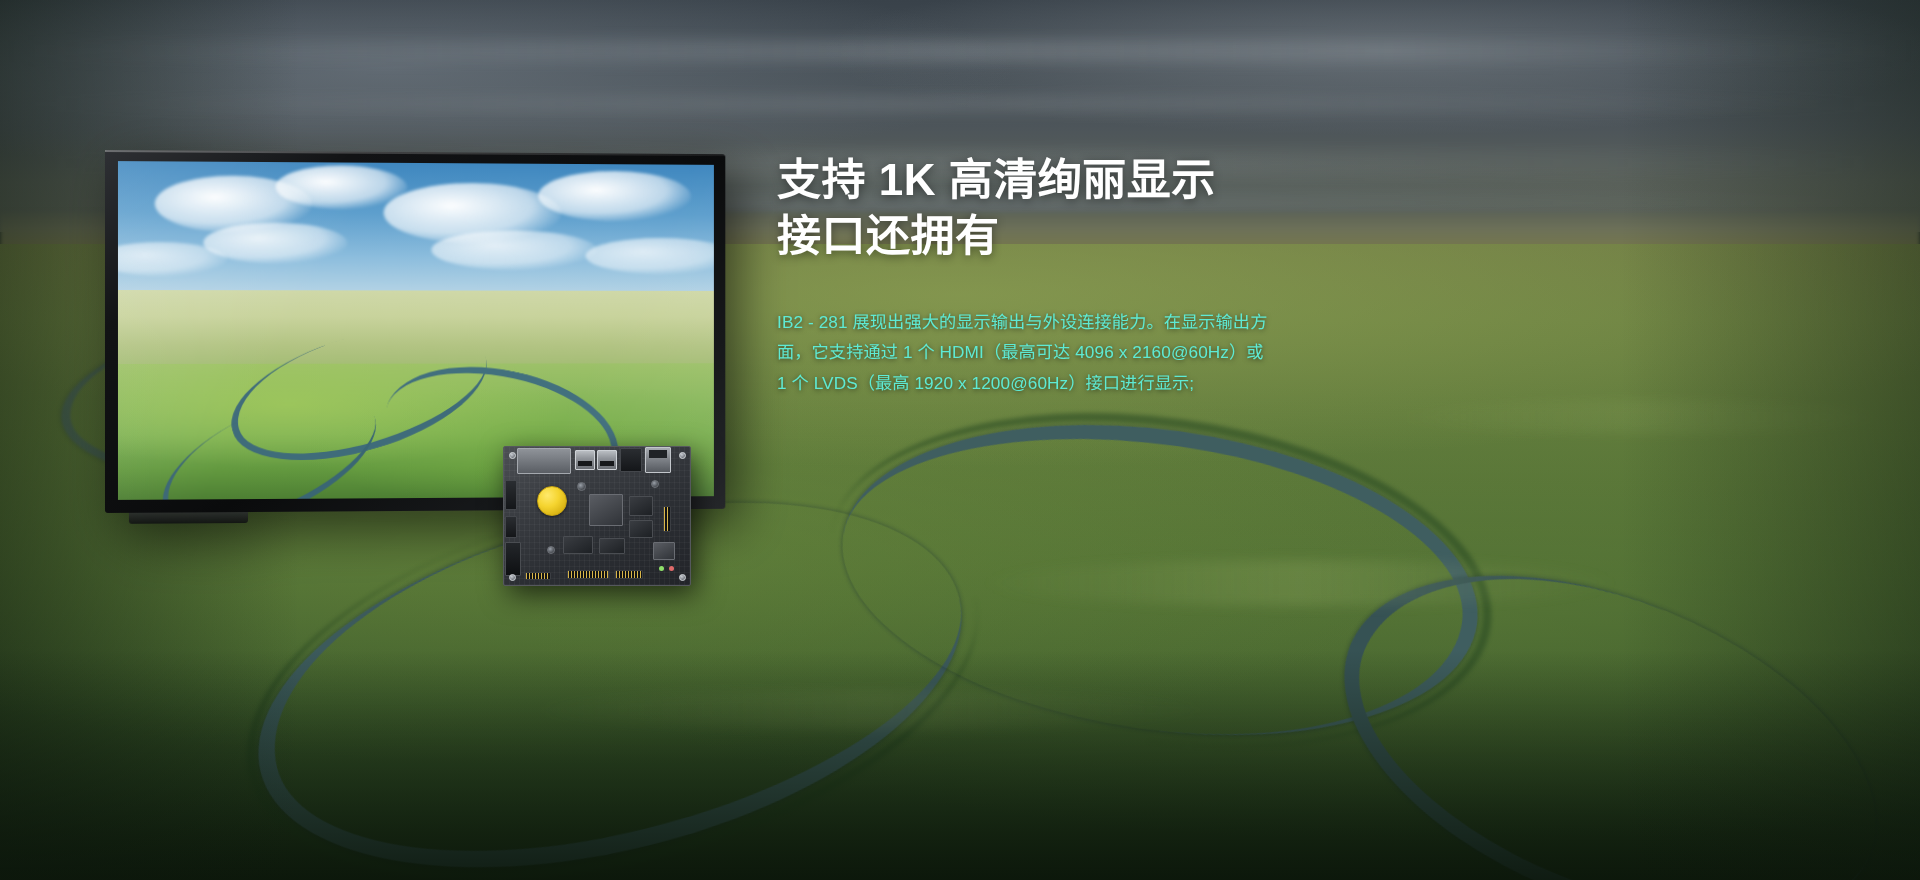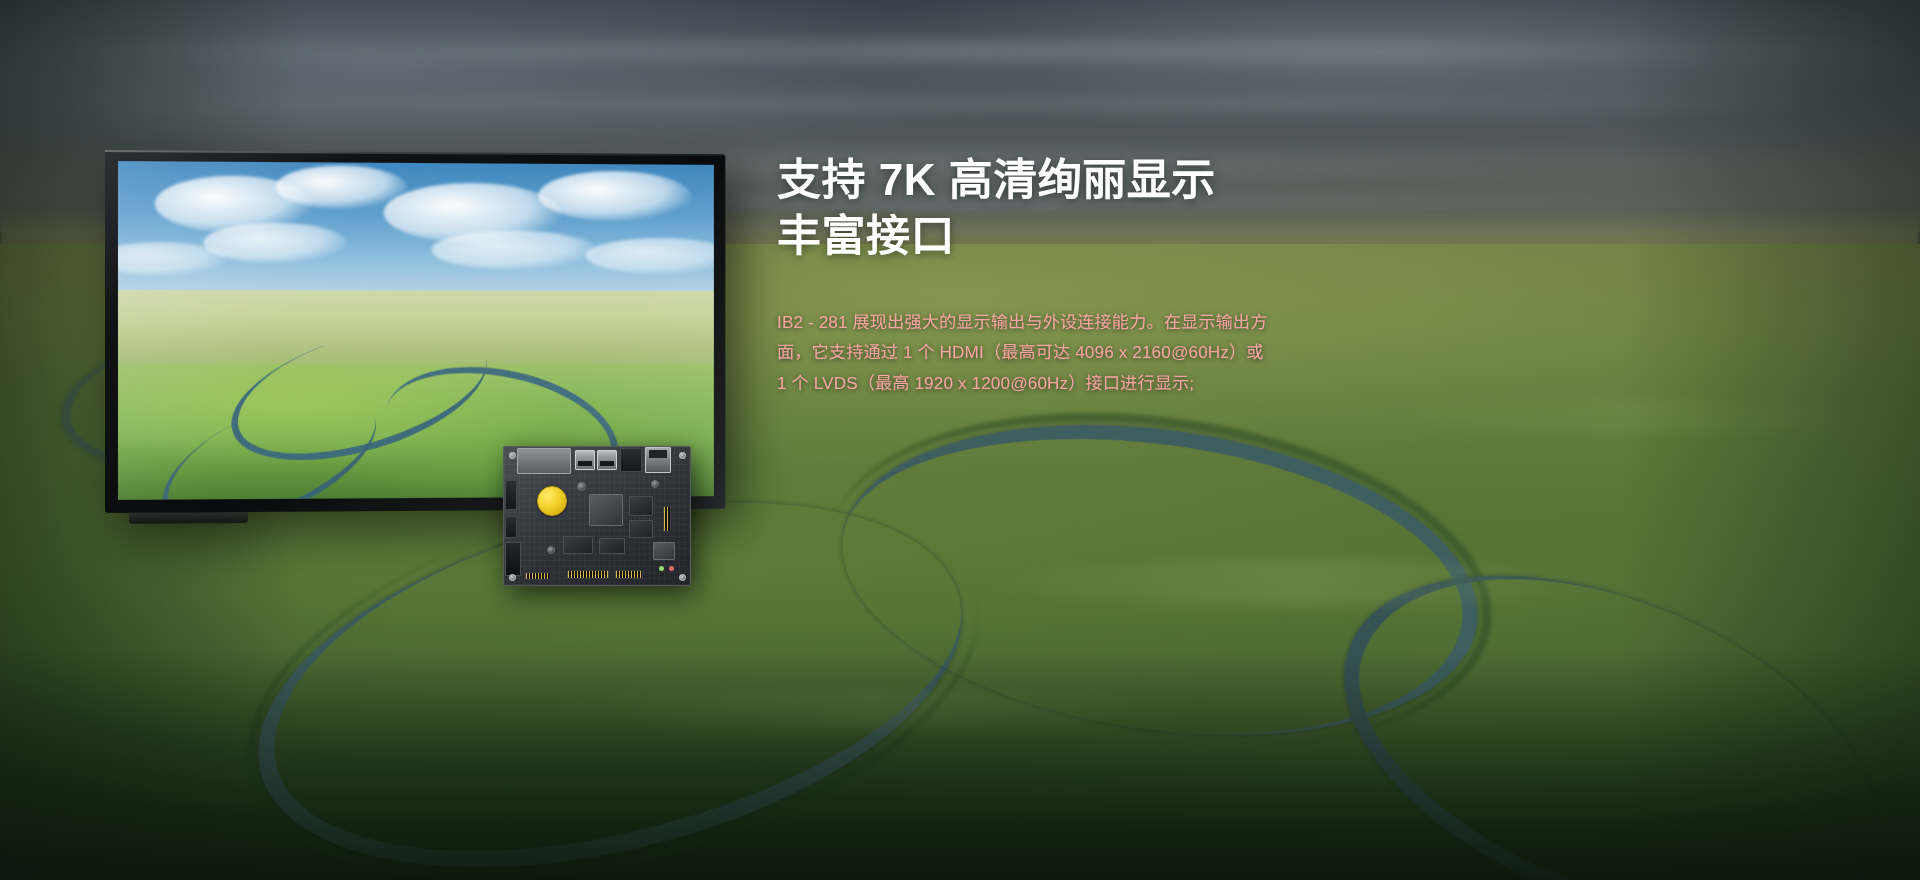--- a/index.html
+++ b/index.html
@@ -256,21 +256,21 @@
     color:#ffffff;
     font-size:44px;
     font-weight:bold;
     line-height:1.28;
     letter-spacing:.5px;
     text-shadow:0 2px 10px rgba(0,0,0,.45);
   }
   .headline .ln { display:block; }
   .body-wrap { margin-top:42px; }
   .para {
-    color:#fca5a5;
+    color:#5eead4;
     font-size:17.2px;
     line-height:1.78;
     letter-spacing:.1px;
     text-shadow:0 1px 5px rgba(0,0,0,.60);
     max-width:500px;
   }
   .para + .para { margin-top:22px; }
 </style>
 </head>
 <body>
@@ -357,21 +357,21 @@
   <div class="screw" style="left:176px; top:6px;   width:7px;  height:7px;"></div>
   <div class="screw" style="left:6px;   top:128px; width:7px;  height:7px;"></div>
   <div class="screw" style="left:176px; top:128px; width:7px;  height:7px;"></div>
   <div class="led" style="left:156px; top:120px; width:5px;  height:5px; background:#8fe06a;"></div>
   <div class="led" style="left:166px; top:120px; width:5px;  height:5px; background:#e06a6a;"></div>
 </div>
 
 <div id="copy">
 
   <h1 class="headline">
-    <span class="ln">支持 7K 高清绚丽显示</span>
-    <span class="ln">丰富接口</span>
+    <span class="ln">支持 1K 高清绚丽显示</span>
+    <span class="ln">接口还拥有</span>
   </h1>
 
   <div class="body-wrap">
     <p class="para">IB2 - 281 展现出强大的显示输出与外设连接能力。在显示输出方面，它支持通过 1 个 HDMI（最高可达 4096 x 2160@60Hz）或 1 个 LVDS（最高 1920 x 1200@60Hz）接口进行显示;</p>
   </div>
 
 </div>
 
 </body></html>

